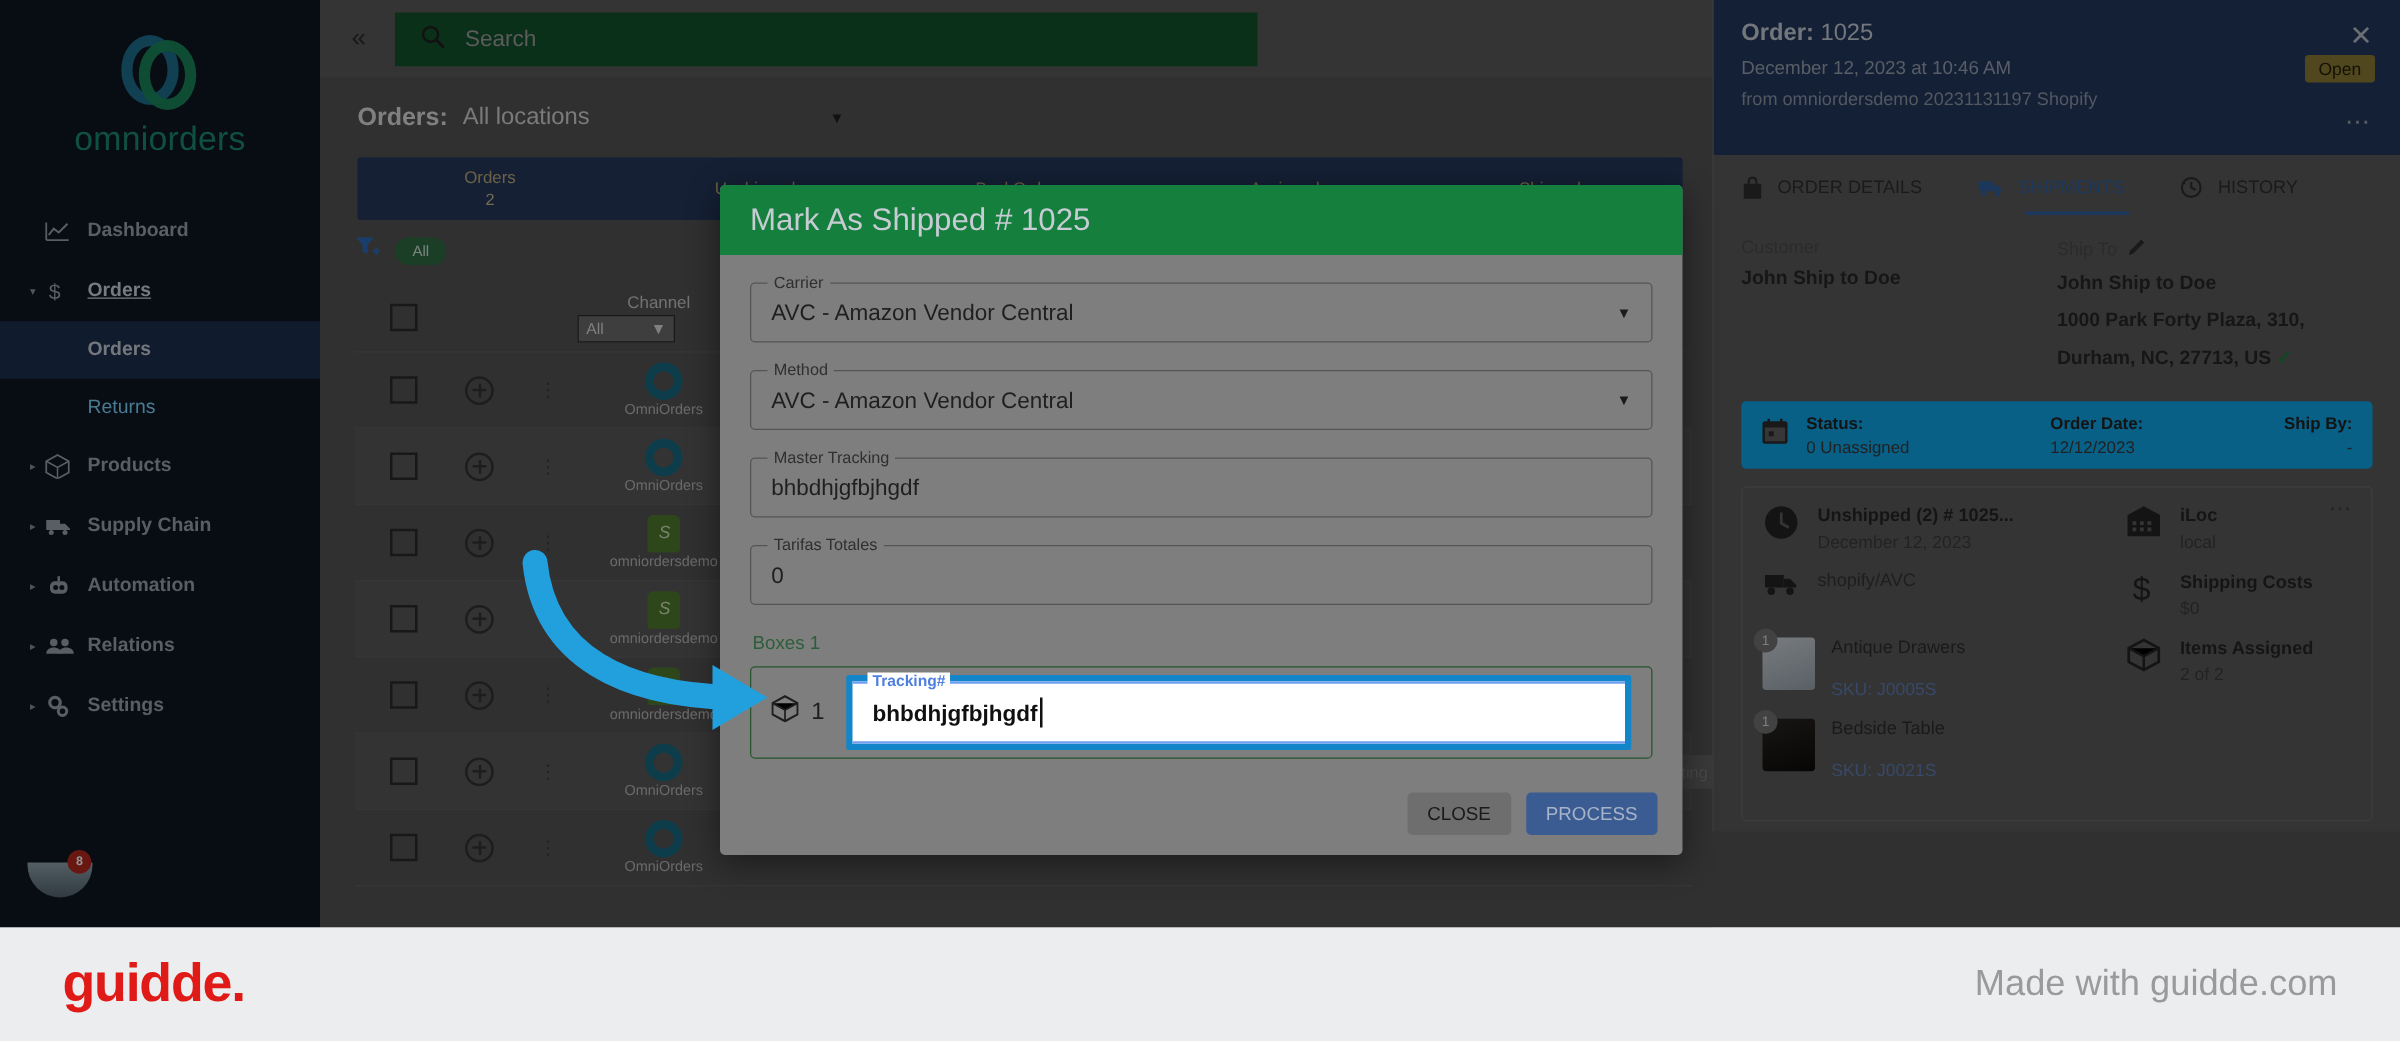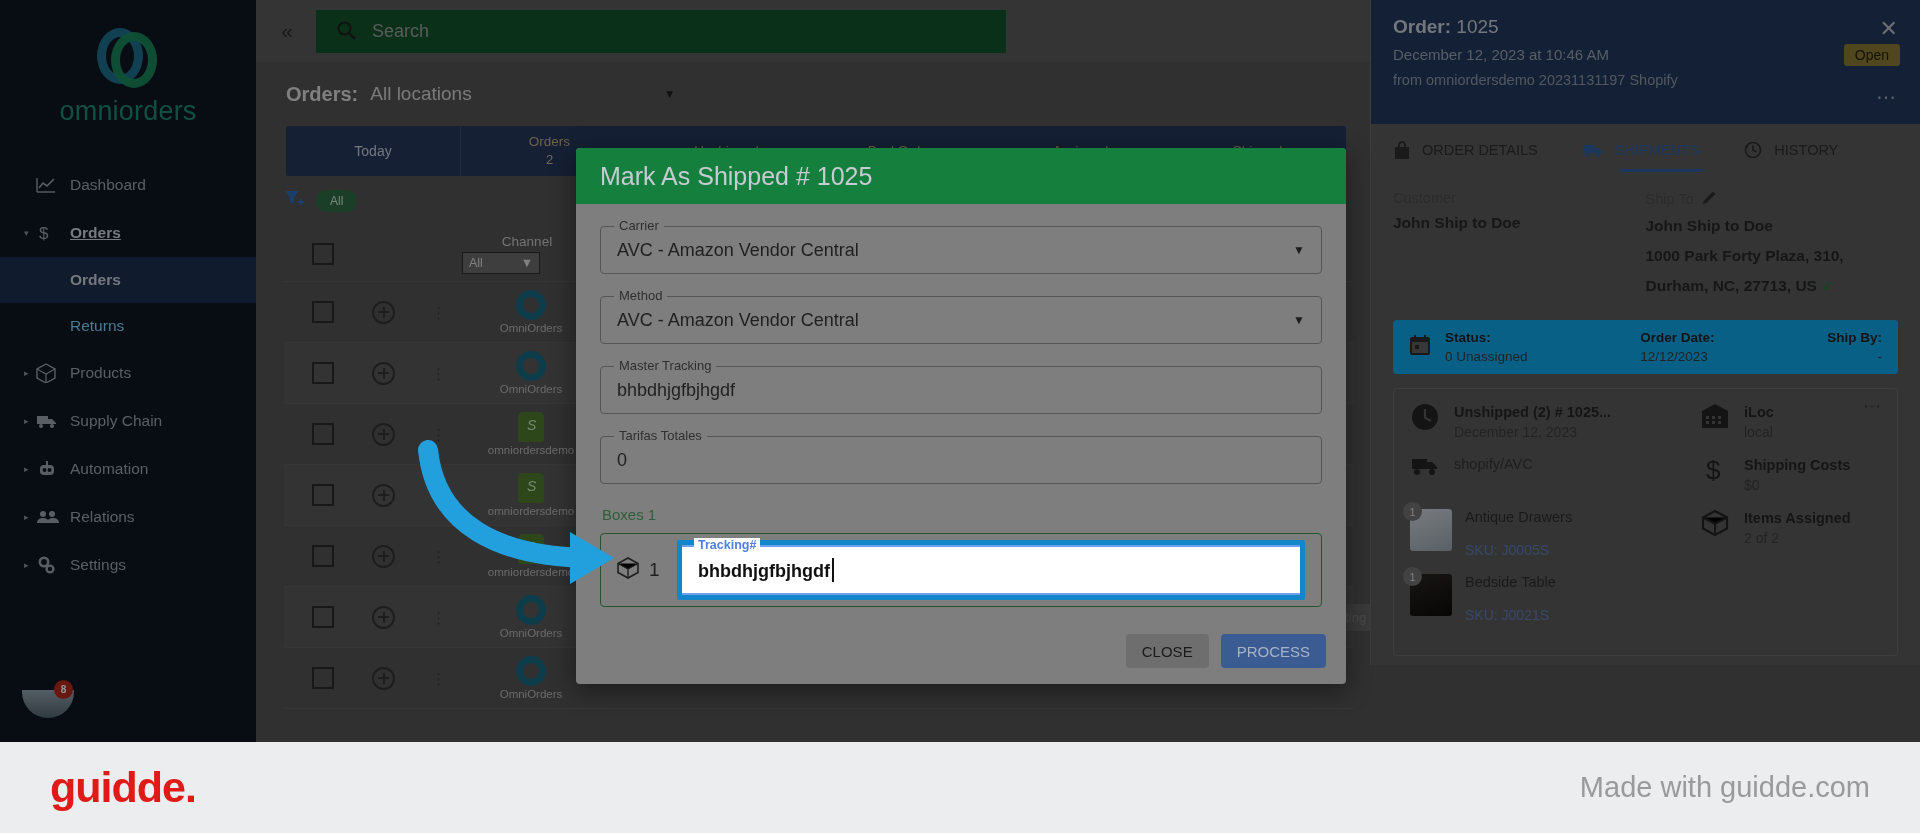--- a/index.html
+++ b/index.html
@@ -42,21 +42,21 @@
   }
   .nav-item .nv-ico {
     width: 34px; flex: 0 0 34px; display: flex; align-items: center; color: #9aa3ad;
   }
   .nav-item.active-parent .nav-label { color: #cdd3da; text-decoration: underline; font-weight: 600; }
   .nav-sub {
     height: 46px; display: flex; align-items: center; padding-left: 70px;
     color: #7dd3fc; font-size: 15.5px;
   }
   .nav-sub.selected { background: #1e3050; color: #c9cfd6; font-weight: 600; }
-  .nav-item .nav-label { white-space: nowrap; }
+  .nav-item .nav-label { white-space: nowrap; font-weight: bold; }
 
   .sb-bottom { position: absolute; left: 22px; bottom: 8px; width: 70px; height: 50px; }
   .sb-badge {
     position: absolute; left: 32px; top: -4px; width: 19px; height: 19px;
     border-radius: 50%; background: #b3281e; color: #fff; font-size: 10px;
     display: flex; align-items: center; justify-content: center; font-weight: 700;
   }
   .sb-boat { position:absolute; left:0; top:6px; width:52px; height:28px;
     background: linear-gradient(#9fb2bd,#5b6d78); border-radius: 0 0 26px 26px; opacity:.9;}
 
@@ -415,23 +415,20 @@
     </div>
 
     <div id="main">
       <div class="orders-head">
         <span class="lbl">Orders:</span>
         <span class="val">All locations</span>
         <span class="dd">▼</span>
       </div>
 
       <div class="tabstrip">
-        <div class="t today">
-          <span>Today</span>
-        </div>
         <div class="t">
           <span>Orders</span>
           <span class="tnum">2</span>
         </div>
         <div class="t">
           <span>Unshipped</span>
         </div>
         <div class="t">
           <span>BackOrders</span>
         </div>

